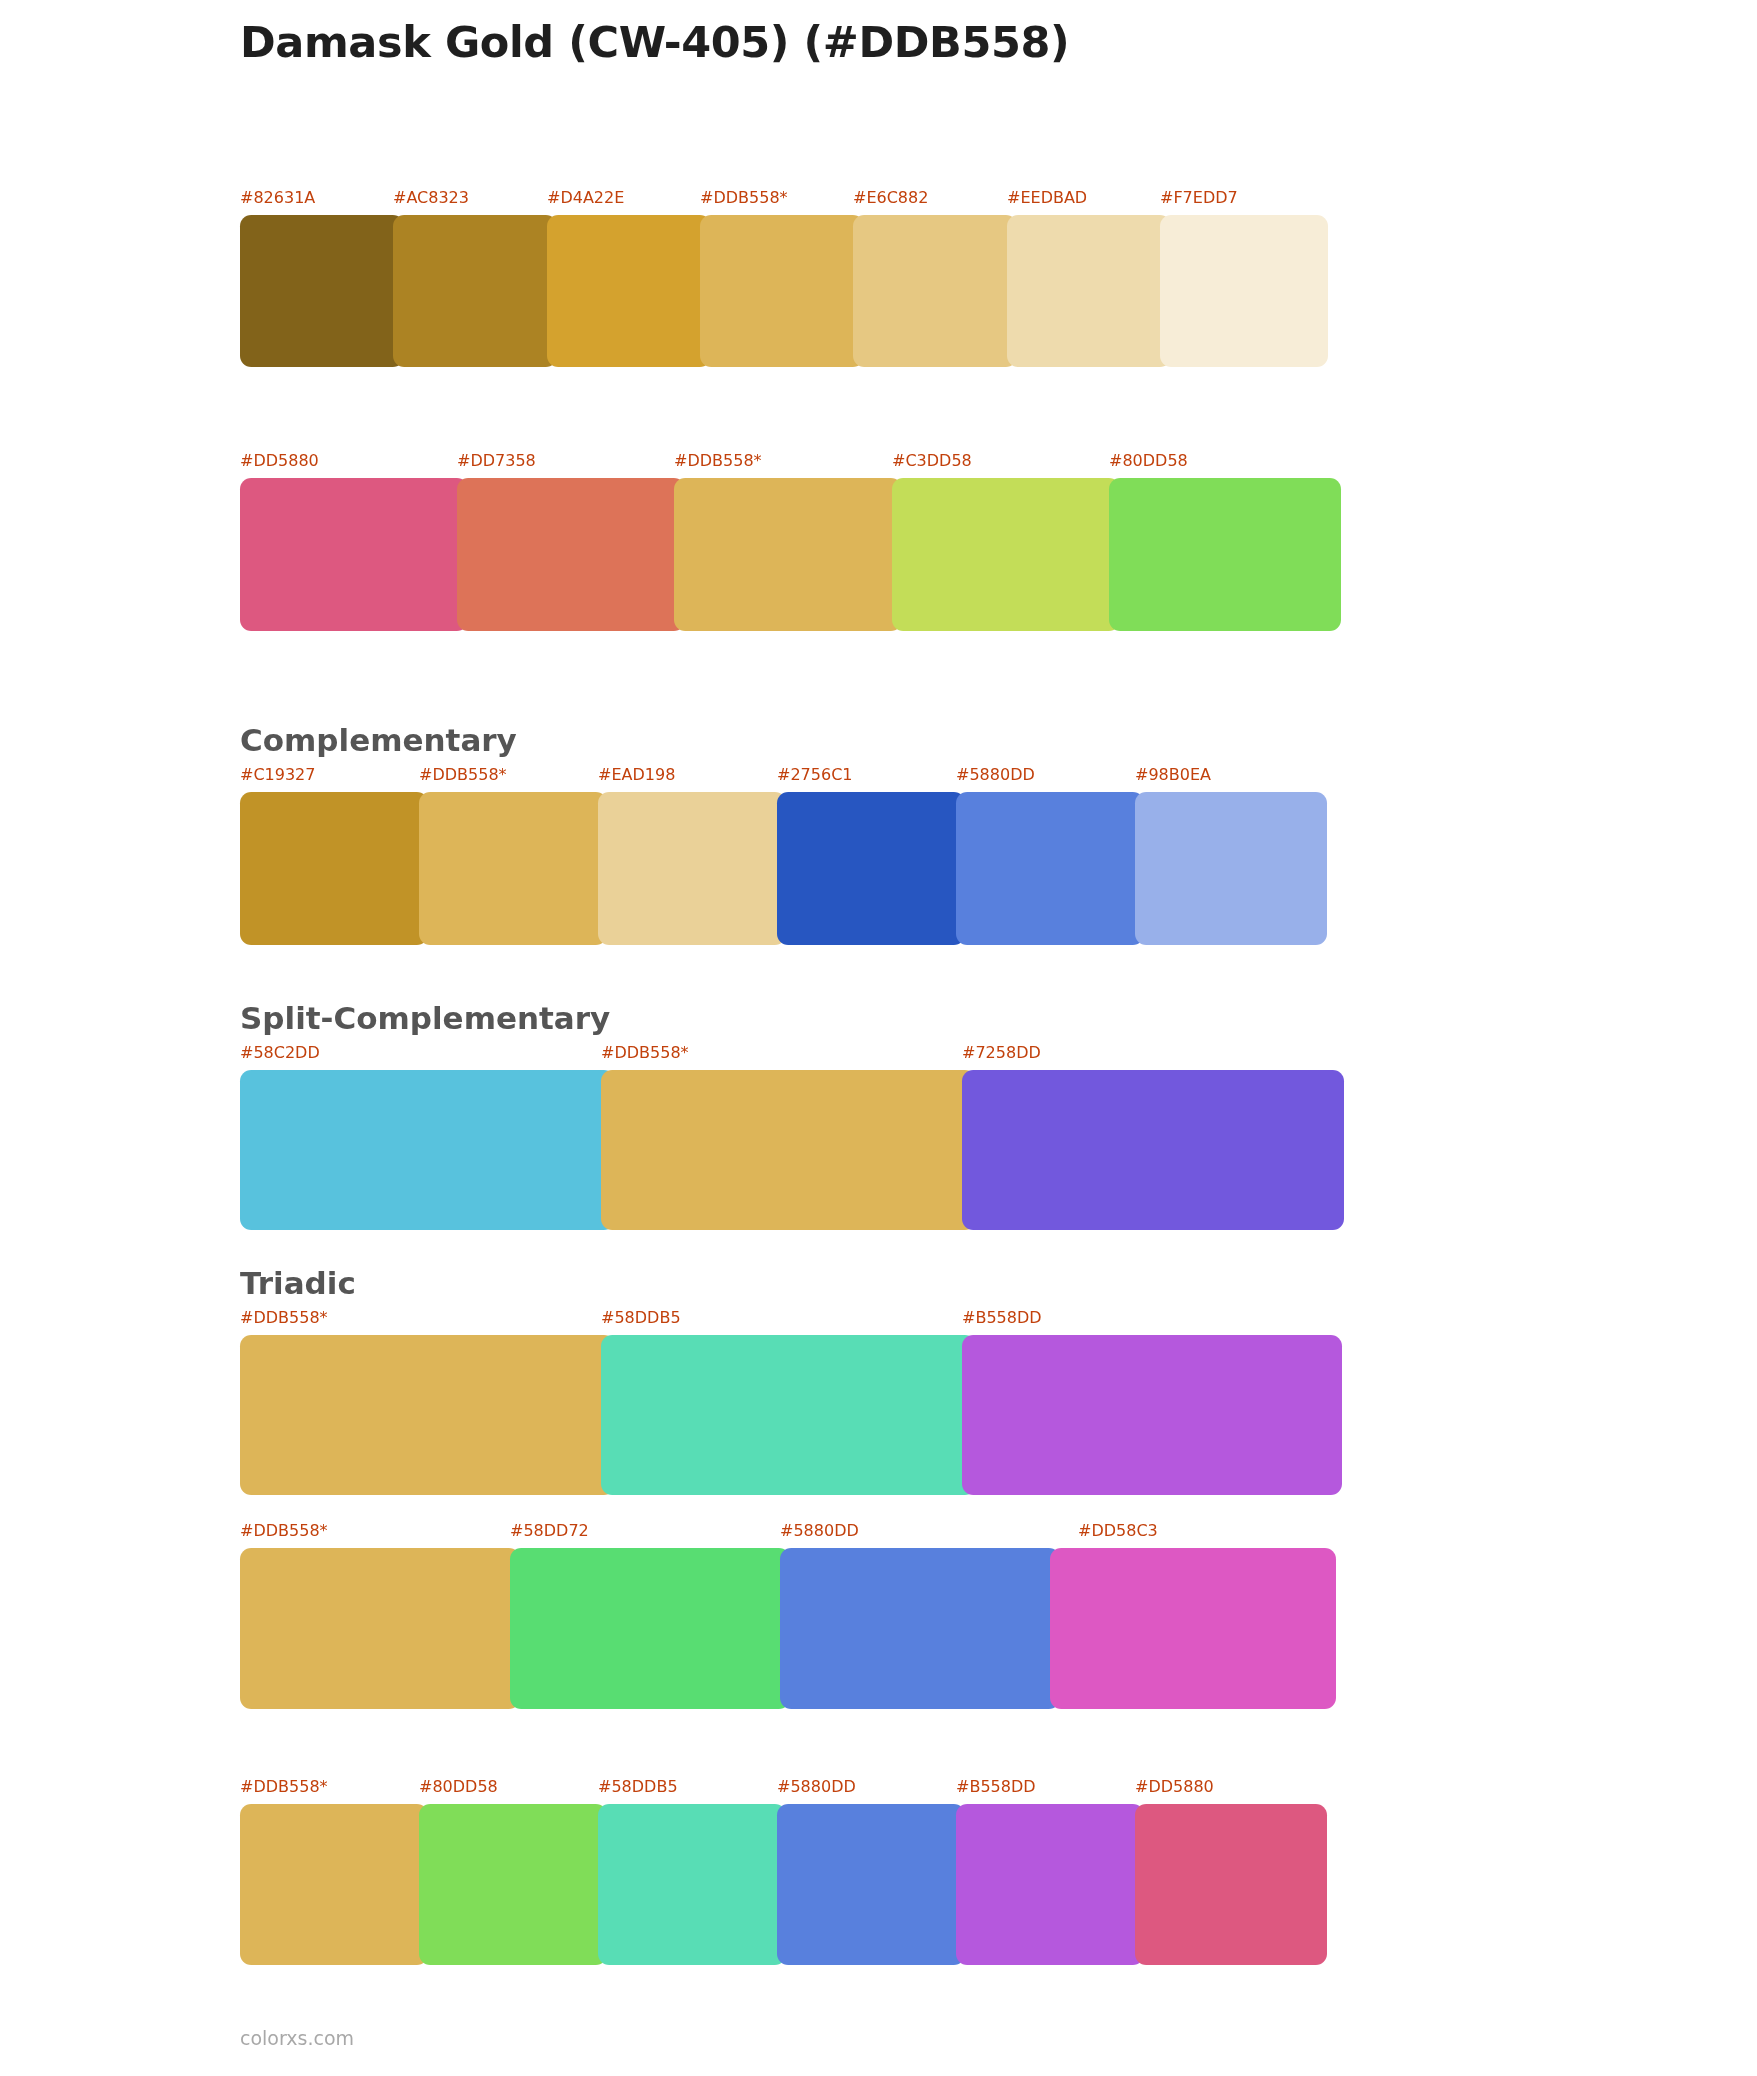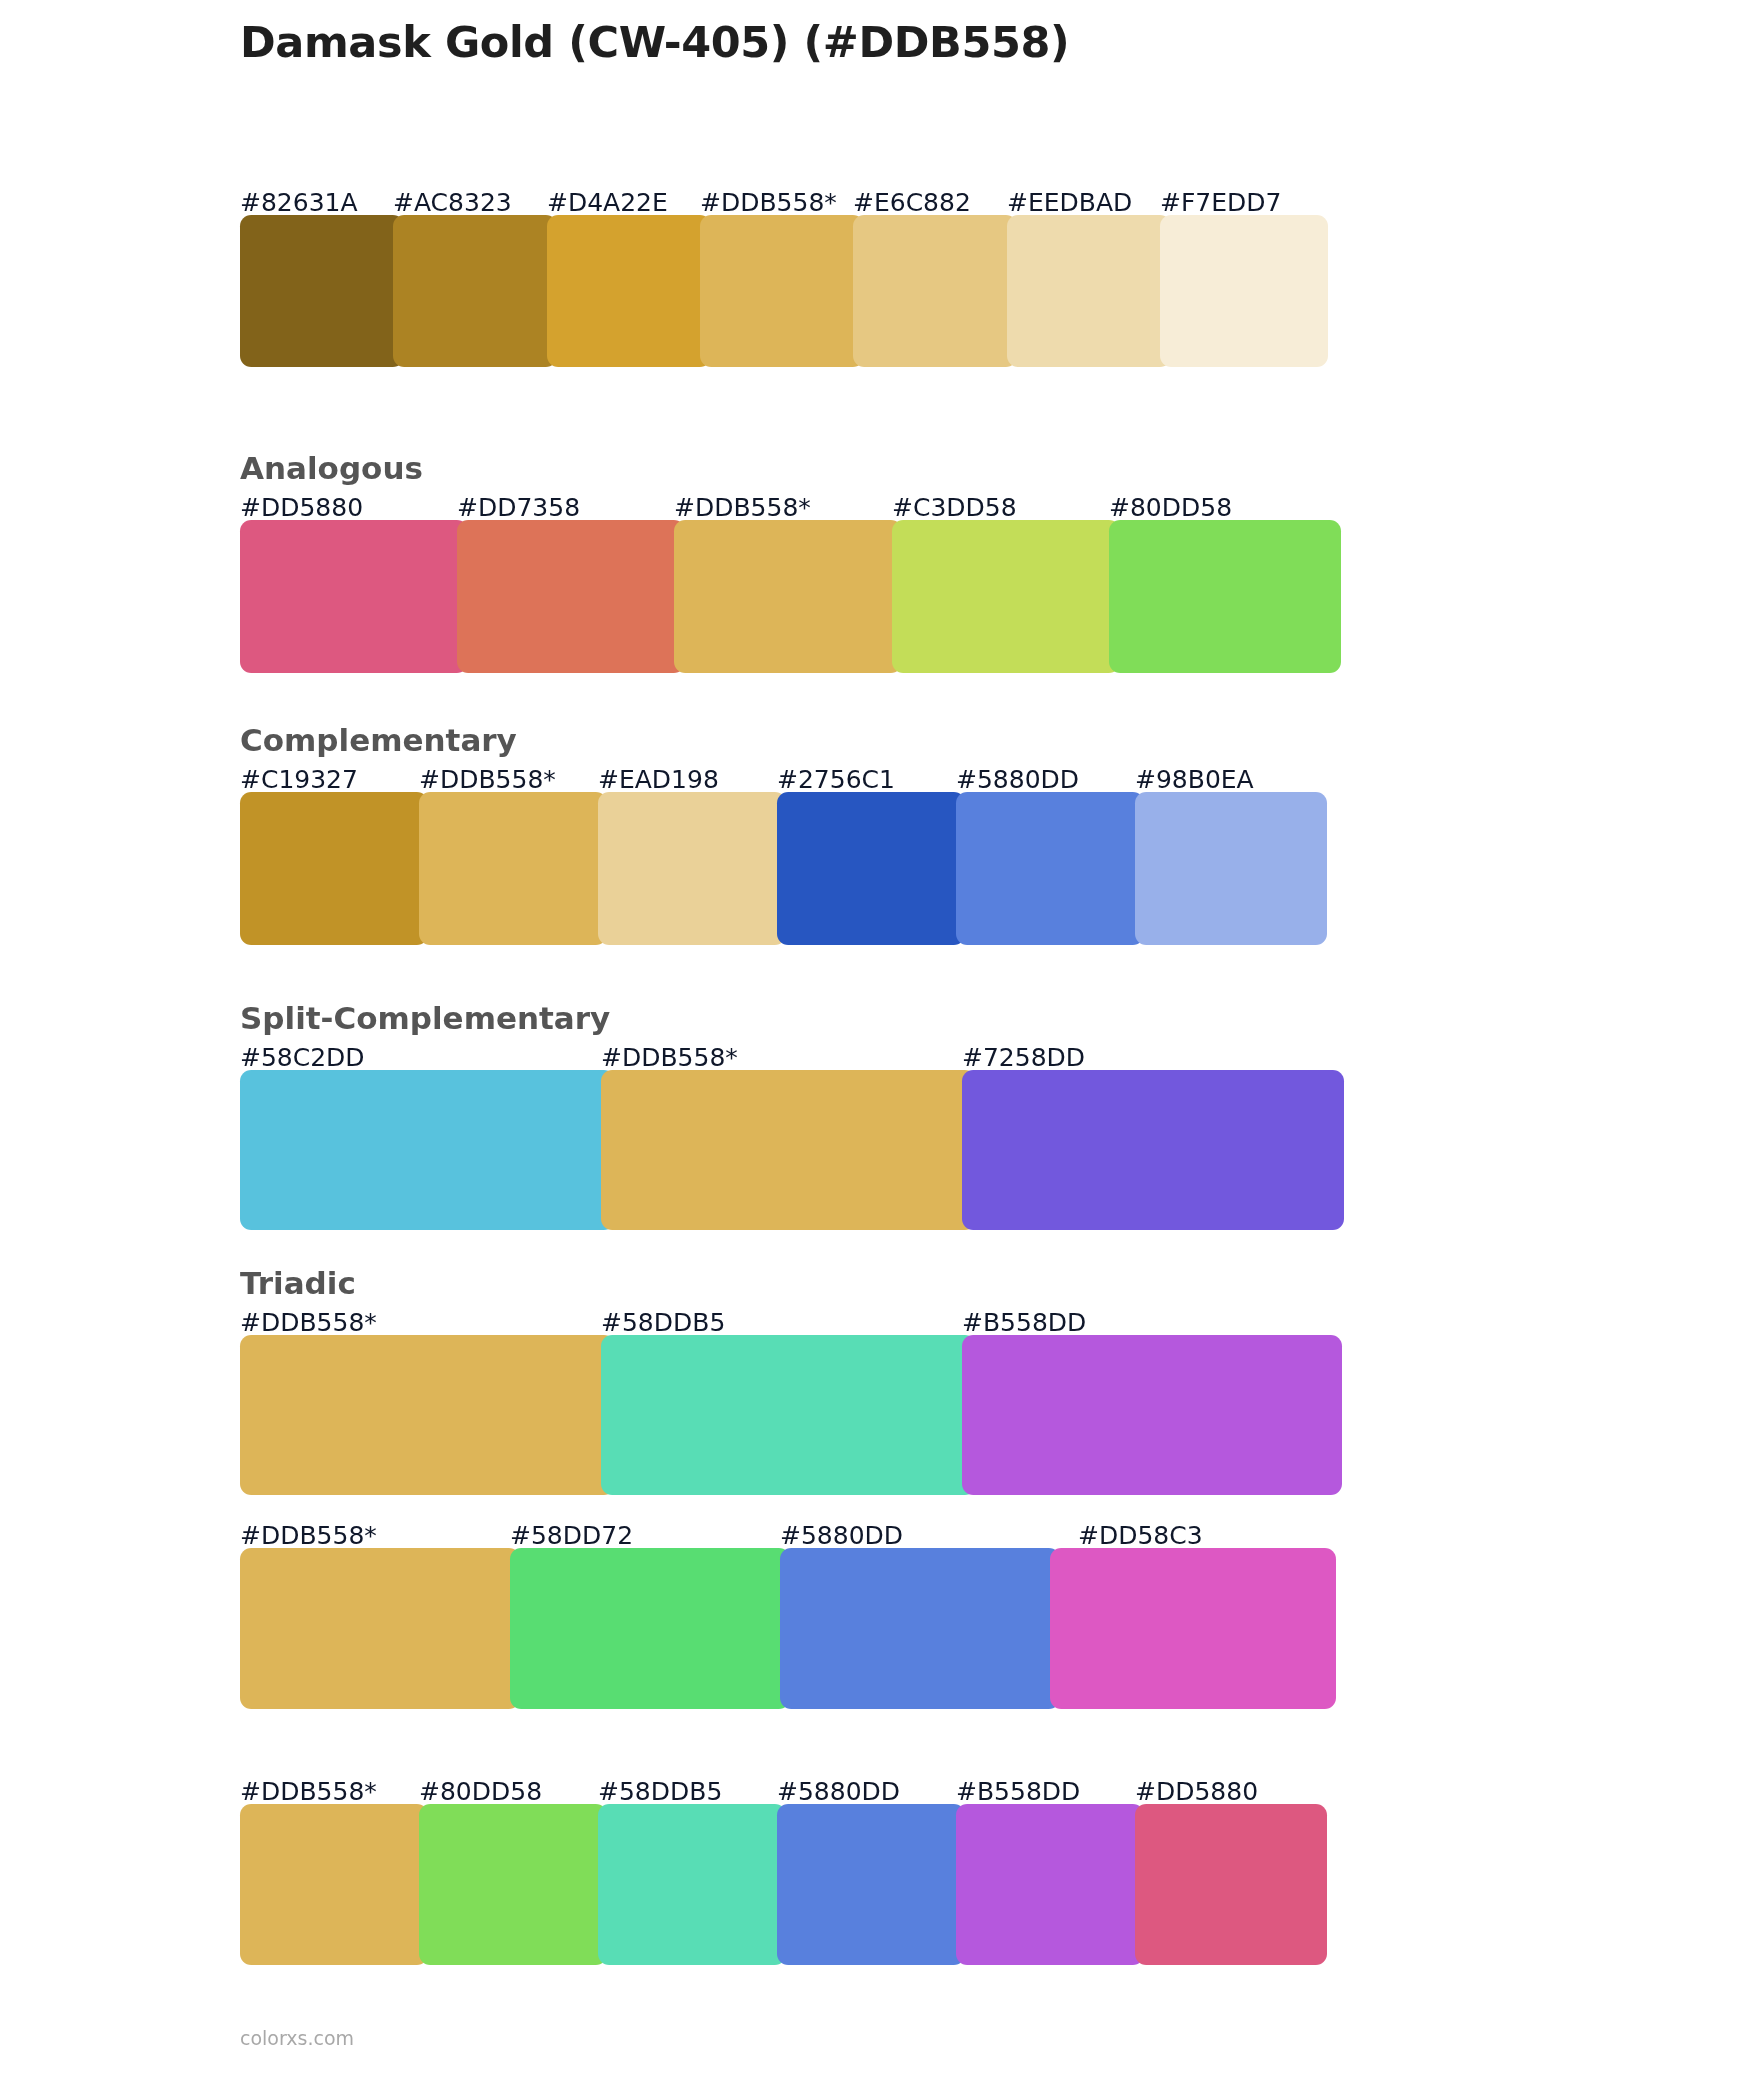--- a/index.html
+++ b/index.html
@@ -66,22 +66,22 @@
   }
 
   .swatch-labels {
     position: relative;
     height: 27px;
     width: 100%;
   }
   .swatch-label {
     position: absolute;
     top: 0;
-    font-size: 25px;
-    color: #0f172a;
+    font-size: 16px;
+    color: #c2410c;
     white-space: nowrap;
     font-family: "DejaVu Sans", "Liberation Sans", sans-serif;
   }
 
   .swatch-strip {
     position: relative;
     width: 100%;
   }
   .swatch {
     position: absolute;
@@ -124,21 +124,20 @@
             <div class="swatch" title="#AC8323" style="left: 153px; width: 164px; height: 152px; background: rgb(172, 131, 35); z-index: 11;"></div>
             <div class="swatch" title="#D4A22E" style="left: 307px; width: 164px; height: 152px; background: rgb(212, 162, 46); z-index: 12;"></div>
             <div class="swatch" title="#DDB558*" style="left: 460px; width: 164px; height: 152px; background: rgb(221, 181, 88); z-index: 13;"></div>
             <div class="swatch" title="#E6C882" style="left: 613px; width: 164px; height: 152px; background: rgb(230, 200, 130); z-index: 14;"></div>
             <div class="swatch" title="#EEDBAD" style="left: 767px; width: 164px; height: 152px; background: rgb(238, 219, 173); z-index: 15;"></div>
             <div class="swatch" title="#F7EDD7" style="left: 920px; width: 168px; height: 152px; background: rgb(247, 237, 215); z-index: 16;"></div>
           </div>
         </div>
       </div>
       <div class="section" style="top: 451px;">
-        <div class="section-title">Analogous</div>
         <div class="row">
           <div class="swatch-labels">
             <span class="swatch-label" style="left: 0px;">#DD5880</span>
             <span class="swatch-label" style="left: 217px;">#DD7358</span>
             <span class="swatch-label" style="left: 434px;">#DDB558*</span>
             <span class="swatch-label" style="left: 652px; text-align: center;">#C3DD58</span>
             <span class="swatch-label" style="left: 869px;">#80DD58</span>
           </div>
           <div class="swatch-strip" style="height: 153px;">
             <div class="swatch" title="#DD5880" style="left: 0px; width: 228px; height: 153px; background: rgb(221, 88, 128); z-index: 10;"></div>

